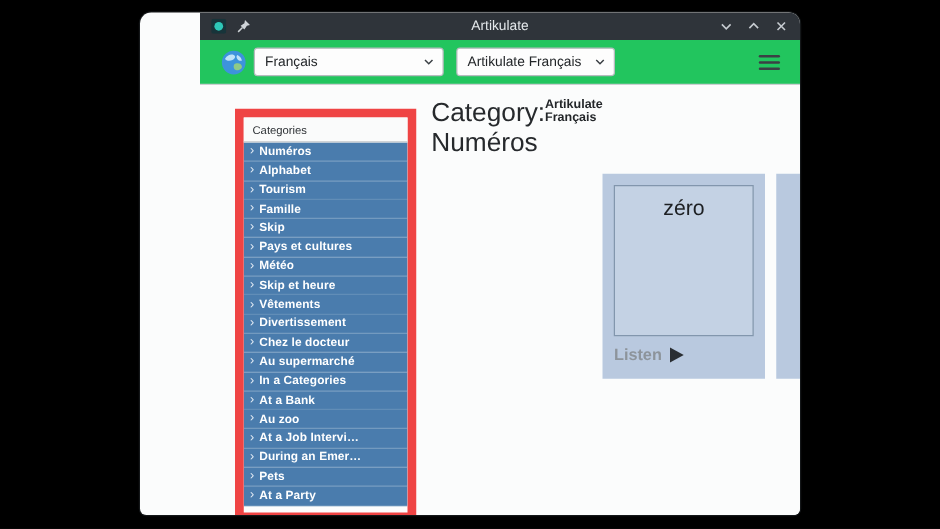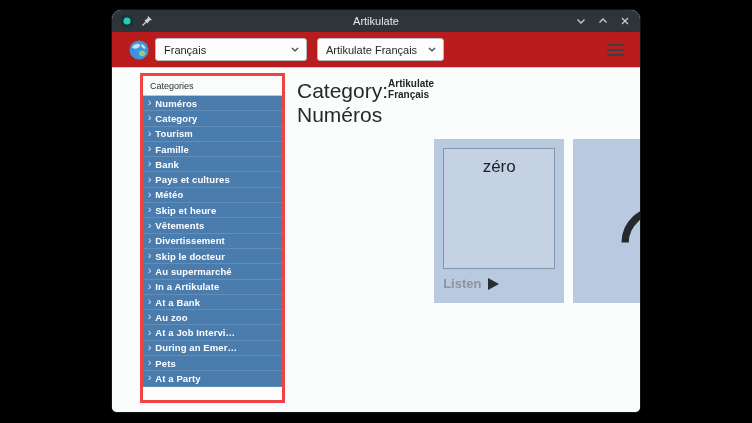--- a/index.html
+++ b/index.html
@@ -3,48 +3,48 @@
 <meta charset="utf-8">
 <style>
   * { margin:0; padding:0; box-sizing:border-box; }
   html,body { background:#000; }
   body { font-family:"Liberation Sans","DejaVu Sans",sans-serif; }
   .stage { position:relative; width:752px; height:423px; background:#000; overflow:hidden; }
 
   .window { position:absolute; left:112px; top:10px; width:528px; height:402px;
     background:#fbfcfc; border-radius:9px 9px 5px 5px; overflow:hidden;
     box-shadow:0 0 0 1px #141719, 0 8px 26px rgba(0,0,0,.6);
-    display:flex; flex-direction:column; }
+    display:flex; flex-direction:column;padding-left:48px; }
 
   
   .titlebar { flex:none; height:22px; background:#2f343a; display:flex; align-items:center;
     padding:0 8px; position:relative; }
   .tb-left { display:flex; align-items:center; gap:6px; z-index:2; }
   .tb-title { position:absolute; left:0; right:0; text-align:center; font-size:11px; color:#e4e8eb; }
   .tb-right { margin-left:auto; display:flex; align-items:center; gap:8px; z-index:2; }
   .tb-btn { width:14px; height:14px; display:flex; align-items:center; justify-content:center; cursor:pointer; }
 
   
-  .toolbar { flex:none; height:36px; background:#b91c1c; border-bottom:1px solid #cbced1;
+  .toolbar { flex:none; height:36px; background:#22c55e; border-bottom:1px solid #cbced1;
     display:flex; align-items:center; padding:0 16px; }
   .globe { width:22px; height:22px; margin-right:5px; }
   .combo { height:23px; background:#fdfdfd; border:1px solid #b7bbbf; border-radius:3px;
     display:flex; align-items:center; padding:0 7px 0 8px; font-size:11px; color:#232629; cursor:pointer; }
   .combo-1 { width:152px; }
   .combo-2 { width:127px; margin-left:10px; }
   .combo svg { margin-left:auto; flex:none; }
   .spacer { flex:1; }
   .hamburger { width:17px; display:flex; flex-direction:column; gap:3px; cursor:pointer; }
   .hamburger span { display:block; height:2px; background:#3b4045; border-radius:1px; }
 
   
   .bodyarea { flex:1; display:flex; background:#fbfcfc; padding:3px 16px 0 28px; }
 
   
-  .sidebar { flex:none; width:145px; height:330px; margin-top:2px; border:3px solid #ef4444;
+  .sidebar { flex:none; width:145px; height:330px; margin-top:16px; border:7px solid #ef4444;
     background:#fdfdfd; display:flex; flex-direction:column; }
   .sb-header { flex:none; height:20px; border-bottom:1px solid #c2c6ca; background:#fafbfb;
     display:flex; align-items:center; padding-left:7px; font-size:9px; color:#2b2f33; }
   .cat-list { flex:1; overflow:hidden; display:flex; flex-direction:column; }
   .cat-item { flex:none; height:15.3px; background:#4a7cad; color:#fff; display:flex; align-items:center;
     padding-left:5px; gap:4px; cursor:pointer; border-bottom:1px solid rgba(255,255,255,.13); }
   .cat-item .chev { font-size:10px; line-height:1; color:#e3ebf4; }
   .cat-item .lbl { font-size:9.5px; font-weight:700; letter-spacing:.1px; white-space:nowrap; overflow:hidden; }
 
   
@@ -151,33 +151,33 @@
 
       <div class="sidebar">
         <div class="sb-header">Categories</div>
         <div class="cat-list">
           <div class="cat-item">
               <span class="chev">›</span>
               <span class="lbl">Numéros</span>
             </div>
           <div class="cat-item">
               <span class="chev">›</span>
-              <span class="lbl">Category</span>
+              <span class="lbl">Alphabet</span>
             </div>
           <div class="cat-item">
               <span class="chev">›</span>
               <span class="lbl">Tourism</span>
             </div>
           <div class="cat-item">
               <span class="chev">›</span>
               <span class="lbl">Famille</span>
             </div>
           <div class="cat-item">
               <span class="chev">›</span>
-              <span class="lbl">Bank</span>
+              <span class="lbl">Skip</span>
             </div>
           <div class="cat-item">
               <span class="chev">›</span>
               <span class="lbl">Pays et cultures</span>
             </div>
           <div class="cat-item">
               <span class="chev">›</span>
               <span class="lbl">Météo</span>
             </div>
           <div class="cat-item">
@@ -187,29 +187,29 @@
           <div class="cat-item">
               <span class="chev">›</span>
               <span class="lbl">Vêtements</span>
             </div>
           <div class="cat-item">
               <span class="chev">›</span>
               <span class="lbl">Divertissement</span>
             </div>
           <div class="cat-item">
               <span class="chev">›</span>
-              <span class="lbl">Skip le docteur</span>
+              <span class="lbl">Chez le docteur</span>
             </div>
           <div class="cat-item">
               <span class="chev">›</span>
               <span class="lbl">Au supermarché</span>
             </div>
           <div class="cat-item">
               <span class="chev">›</span>
-              <span class="lbl">In a Artikulate</span>
+              <span class="lbl">In a Categories</span>
             </div>
           <div class="cat-item">
               <span class="chev">›</span>
               <span class="lbl">At a Bank</span>
             </div>
           <div class="cat-item">
               <span class="chev">›</span>
               <span class="lbl">Au zoo</span>
             </div>
           <div class="cat-item">

